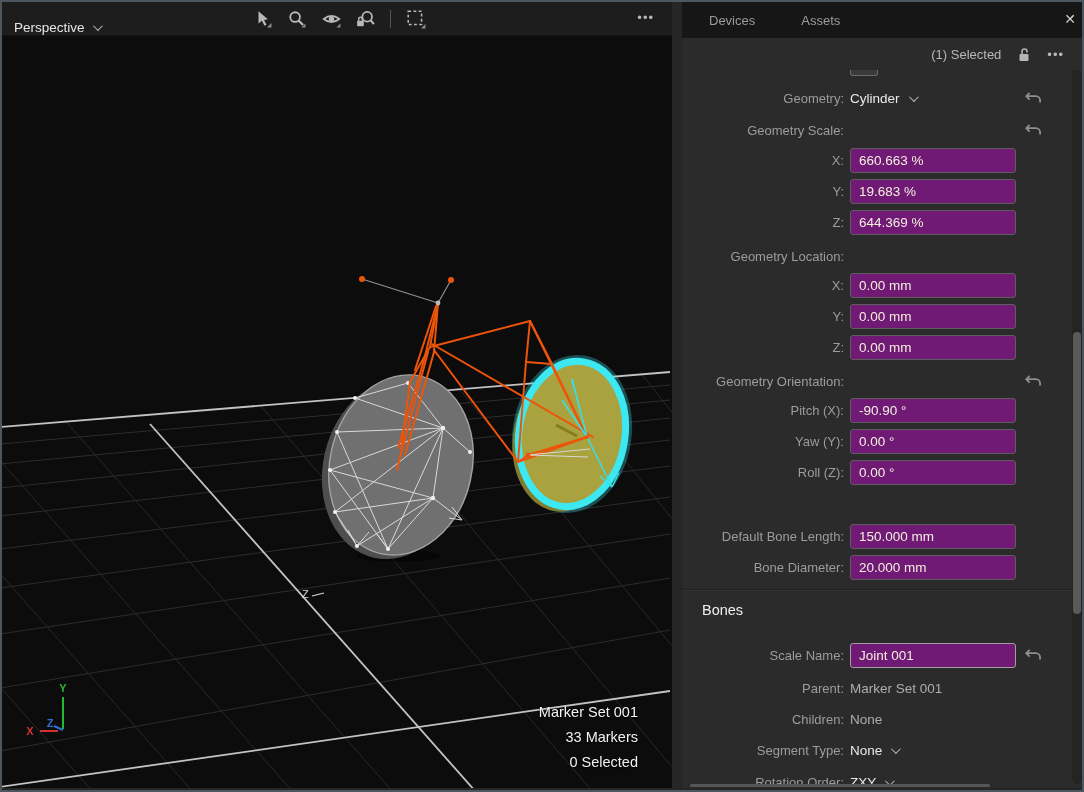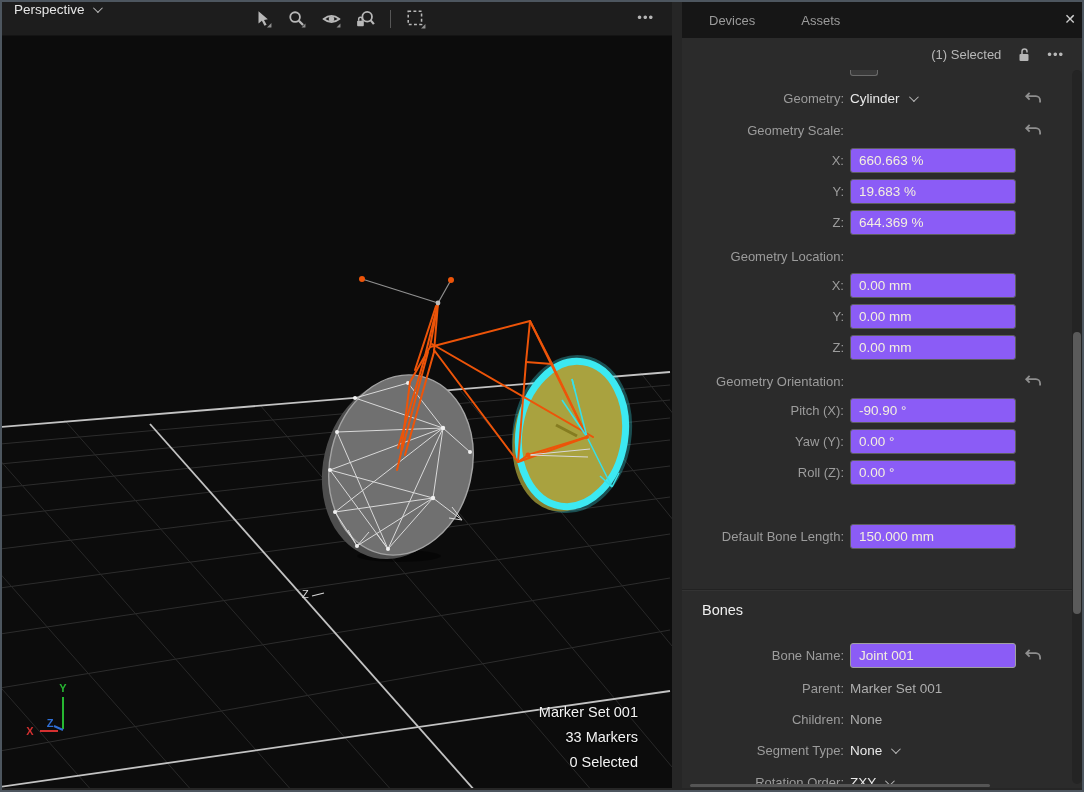--- a/index.html
+++ b/index.html
@@ -1,21 +1,21 @@
 <!DOCTYPE html>
 <html><head>
 <meta charset="utf-8">
 <style>
   * { margin:0; padding:0; box-sizing:border-box; }
   html,body { width:1084px; height:792px; background:#1a1a1a; font-family:"Liberation Sans", sans-serif; }
   #app { position:relative; width:1084px; height:792px; background:#262626; border:2px solid #4d565f; overflow:hidden; }
 
   
   #viewport { position:absolute; left:0; top:0; width:670px; height:786px; background:#0c0c0c; }
-  #vp-toolbar { position:absolute; left:0; top:0; width:670px; height:34px; background:#1d1d1d; border-bottom:1px solid #141414; display:flex; align-items:flex-start; z-index:5; }
+  #vp-toolbar { position:absolute; left:0; top:0; width:670px; height:34px; background:#1d1d1d; border-bottom:1px solid #141414; display:flex; align-items:flex-end; z-index:5; }
   .cam-select { display:flex; align-items:center; gap:8px; margin-left:12px; color:#e6e6e6; font-size:13.5px; cursor:default; }
   .chev { display:inline-block; width:7px; height:7px; border-right:1.6px solid #b9b9b9; border-bottom:1.6px solid #b9b9b9; transform:rotate(45deg) translateY(-2px); }
   .vp-tools { position:absolute; left:250px; top:0; height:34px; display:flex; align-items:center; gap:12px; }
   .tool { position:relative; width:22px; height:22px; display:flex; align-items:center; justify-content:center; }
   .tool svg { display:block; }
   .tool-div { width:1px; height:18px; background:#565656; margin:0 2px; }
   .vp-more { position:absolute; right:18px; top:8px; color:#b5b5b5; font-size:13px; letter-spacing:1px; }
   #scene { position:absolute; left:0; top:0; width:670px; height:786px; }
   #vp-overlay { position:absolute; right:34px; top:698px; text-align:right; color:#f2f2f2; font-size:14.5px; line-height:25px; text-shadow:0 1px 2px #000; z-index:4; }
 
@@ -23,21 +23,21 @@
   #panel { position:absolute; left:680px; top:0; width:404px; height:786px; background:#2b2b2b; }
   #tabbar { position:absolute; left:0; top:0; width:100%; height:36px; background:#161616; display:flex; align-items:stretch; }
   .tab { padding:0 23px; display:flex; align-items:center; color:#9b9b9b; font-size:13px; cursor:default; }
   .tab.active { background:#2b2b2b; color:#e8e8e8; }
   .tab-close { position:absolute; right:10px; top:9px; color:#cfcfcf; font-size:14px; }
   #sel-header { position:absolute; left:0; top:36px; width:100%; height:32px; display:flex; align-items:center; justify-content:flex-end; gap:16px; padding-right:22px; color:#b8b8b8; font-size:13px; }
   #scroll { position:absolute; left:0; top:68px; width:100%; height:718px; overflow:hidden; }
 
   .row { position:absolute; left:0; height:25px; display:flex; align-items:center; width:388px; }
   .lbl { width:162px; text-align:right; color:#9c9c9c; font-size:13px; margin-right:6px; white-space:nowrap; }
-  .field { width:166px; height:25px; background:#8b5cf6; border:1px solid #5e5e5e; border-radius:3px; color:#f3efdf; font-size:13.5px; padding:0 8px; outline:none; font-family:"Liberation Sans",sans-serif; }
+  .field { width:166px; height:25px; background:#701a75; border:1px solid #5e5e5e; border-radius:3px; color:#f3efdf; font-size:13.5px; padding:0 8px; outline:none; font-family:"Liberation Sans",sans-serif; }
   .field.hl { border-color:#a0a0a0; }
   .ddval { color:#e9e9e9; font-size:13.5px; margin-right:9px; }
   .static { color:#adadad; font-size:13.5px; }
   .reset { position:absolute; left:342px; top:4px; width:18px; height:18px; }
   .sect { position:absolute; left:20px; color:#efefef; font-size:14.5px; font-weight:normal; }
   .sect-div { position:absolute; left:0; width:404px; height:2px; background:#222222; border-bottom:1px solid #333; }
   #cutctl { position:absolute; left:168px; top:0px; width:28px; height:6px; border:1px solid #6a6a6a; border-top:none; border-radius:0 0 3px 3px; background:#3a3a3a; }
   #vscroll { position:absolute; right:4px; top:68px; width:10px; height:714px; background:#242424; border-radius:5px; }
   #vthumb { position:absolute; left:1px; top:262px; width:8px; height:282px; background:#5a5a5a; border-radius:4px; }
   #hscroll { position:absolute; left:8px; bottom:1px; width:300px; height:3px; background:#555; border-radius:2px; }
@@ -330,26 +330,30 @@
       </div>
       <div class="row" style="top:390px">
         <span class="lbl">Roll (Z):</span>
         <input class="field" value="0.00 °" style="">
       </div>
 
       <div class="row" style="top:454px">
         <span class="lbl">Default Bone Length:</span>
         <input class="field" value="150.000 mm" style="">
       </div>
+      <div class="row" style="top:485px">
+        <span class="lbl">Bone Diameter:</span>
+        <input class="field" value="20.000 mm" style="">
+      </div>
 
       <div class="sect-div" style="top:519px"></div>
       <div class="sect" style="top:532px">Bones</div>
 
       <div class="row" style="top:573px">
-        <span class="lbl">Bone Name:</span>
+        <span class="lbl">Scale Name:</span>
         <input class="field hl" value="Joint 001" style="">
         <svg class="reset" viewBox="0 0 16 14">
             <path d="M5 1.5 L2 4.5 L5 7.5 M2 4.5 H10.5 a3.8 3.8 0 0 1 3.8 3.8 V10" fill="none" stroke="#8f8f8f" stroke-width="1.6"></path>
           </svg>
       </div>
       <div class="row" style="top:606px">
         <span class="lbl">Parent:</span>
         <span class="static">Marker Set 001</span>
       </div>
       <div class="row" style="top:637px">

